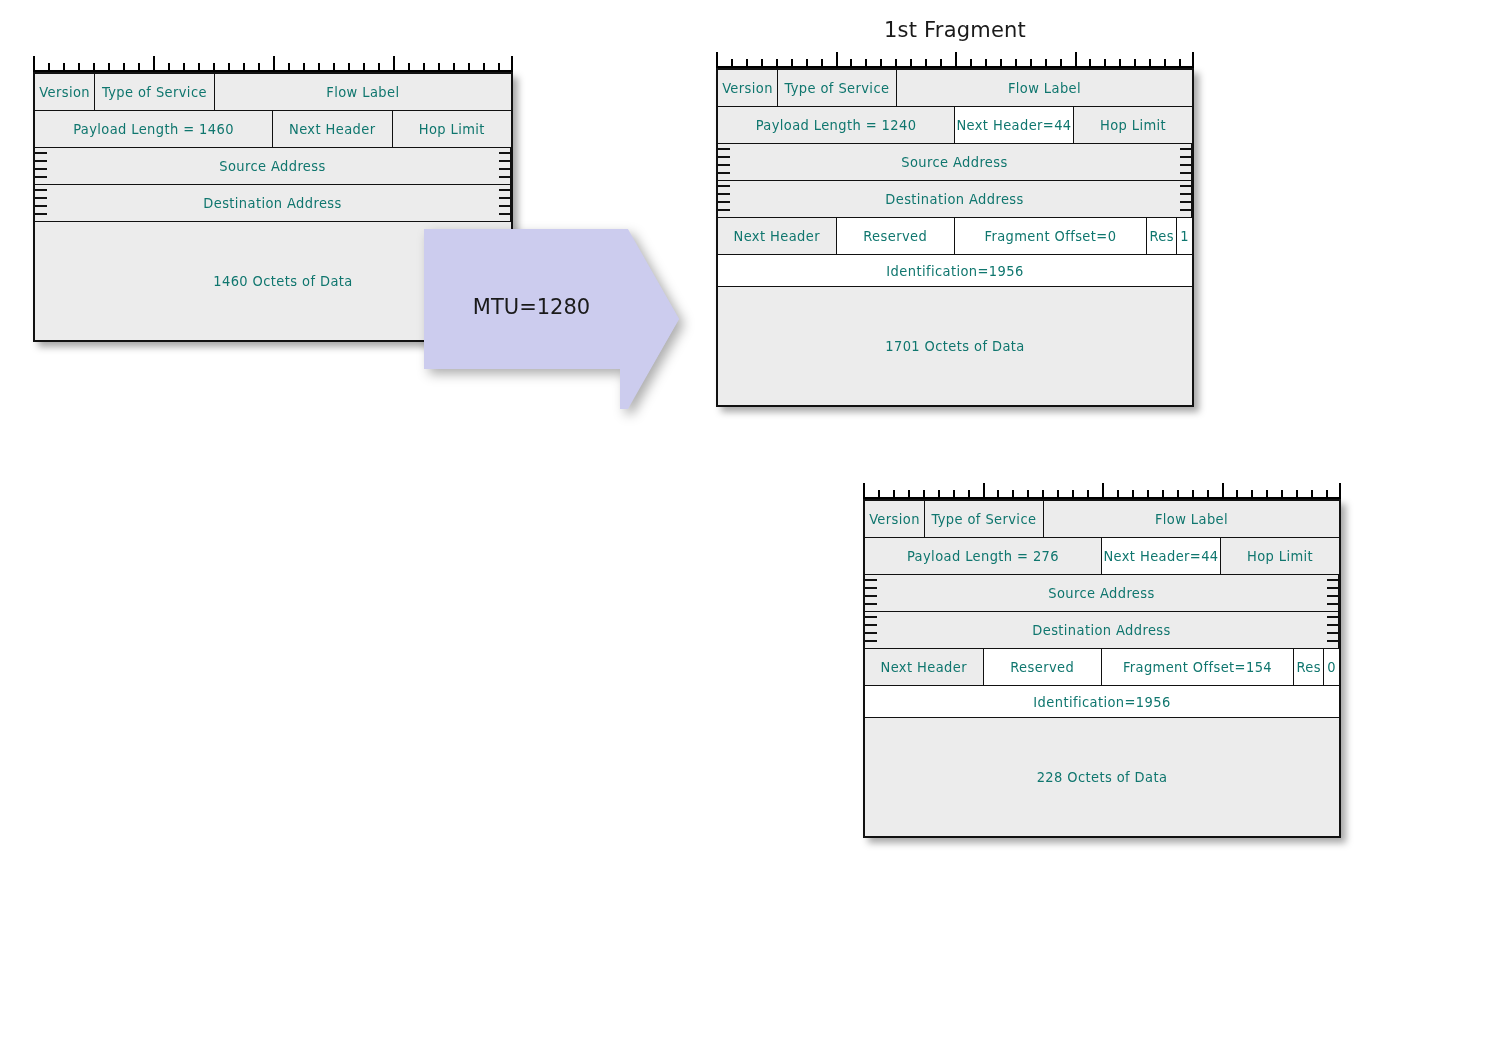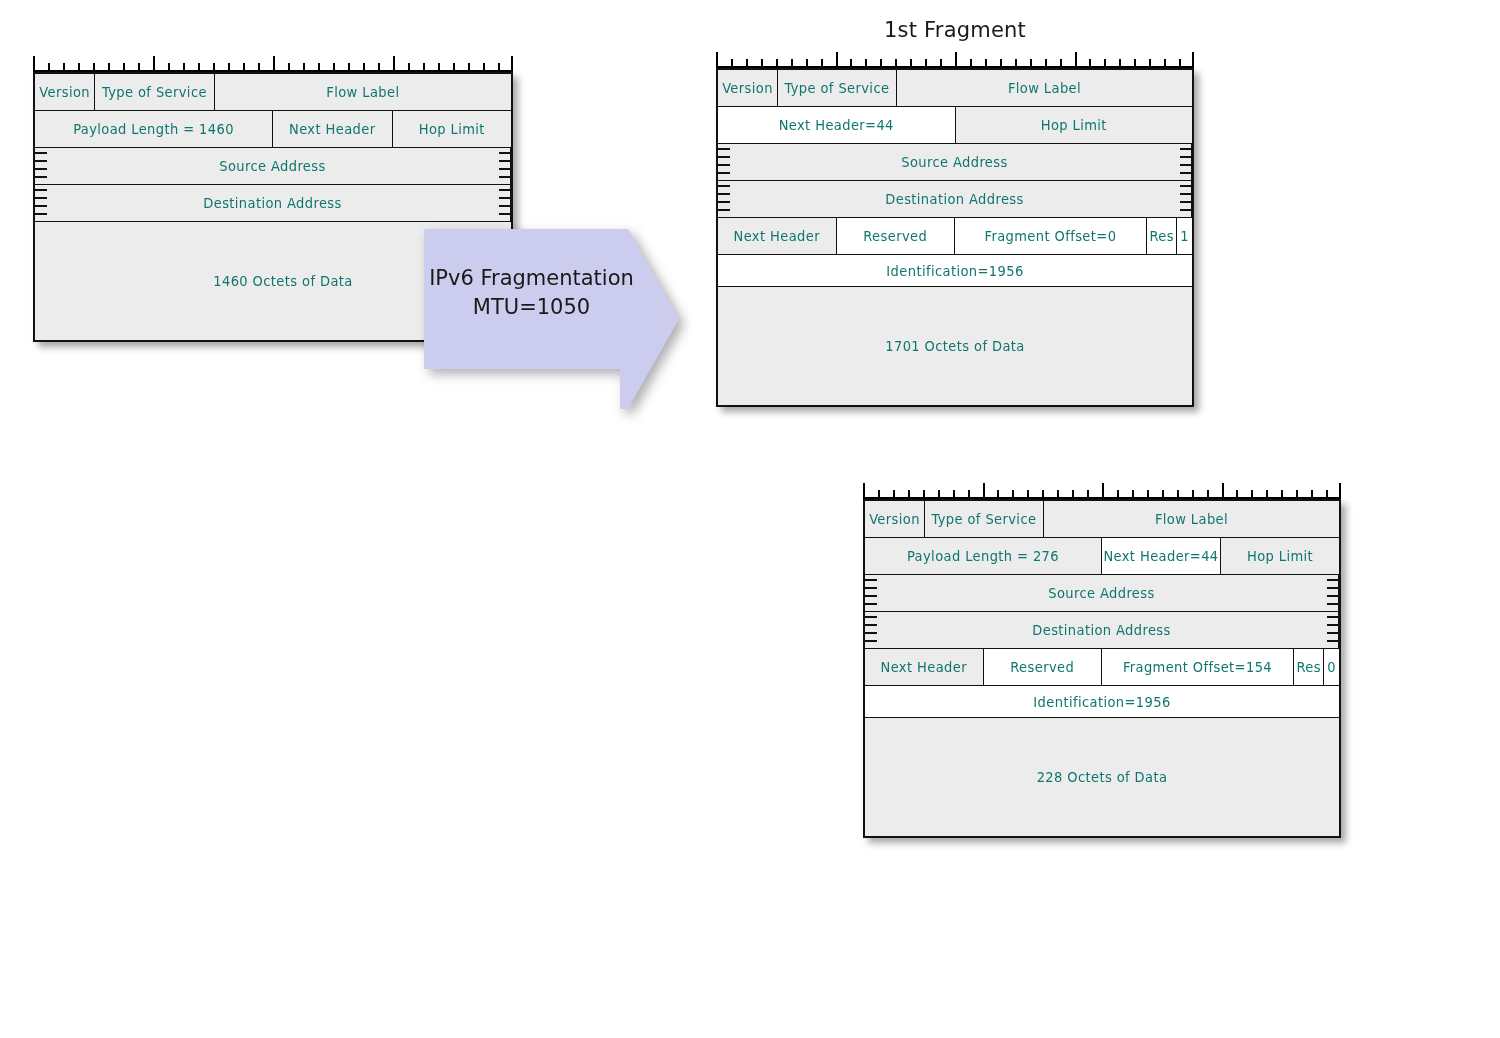--- a/index.html
+++ b/index.html
@@ -214,22 +214,21 @@
         <div class="cell" style="flex: 32 0 0px;">1460 Octets of Data</div>
       </div>
     </div>
 </div>
 
 <div class="arrow-wrap" style="left:424px; top:229px;">
   <svg class="arrow-svg" width="255" height="180" viewBox="0 0 255 180">
     <polygon points="0,0 196,0 196,-0 196,8 196,8 196,8 196,8 196,8 196,8 196,8 196,8 196,8 196,8 196,8 196,-12 255,90 196,192 196,140 0,140" fill="#ccccee"></polygon>
     <polygon points="0,0 196,0 196,-14 255,90 196,194 196,140 0,140" fill="#ccccee"></polygon>
   </svg>
-  <div class="arrow-label" style="top:35px;">IPv6 Fragmentation</div>
-  <div class="arrow-label" style="top:64px;">MTU=1050</div>
+  <div class="arrow-label" style="top:64px;">MTU=1280</div>
 </div>
 
 <div class="packet-block" id="block-frag1" style="left:716px; top:18px; width:478px;">
   <div class="packet-title">1st Fragment</div>
   <div class="ruler">
       <div class="baseline"></div>
       <div class="tick major" style="left: calc(0% + 0px);"></div>
       <div class="tick minor" style="left: calc(3.125% + 0px);"></div>
       <div class="tick minor" style="left: calc(6.25% + 0px);"></div>
       <div class="tick minor" style="left: calc(9.375% + 0px);"></div>
@@ -263,20 +262,21 @@
       <div class="tick minor" style="left: calc(96.875% + 0px);"></div>
       <div class="tick major" style="left: calc(100% - 2px);"></div>
     </div>
   <div class="pkt">
       <div class="row h-std">
         <div class="cell" style="flex: 4 0 0px;">Version</div>
         <div class="cell" style="flex: 8 0 0px;">Type of Service</div>
         <div class="cell" style="flex: 20 0 0px;">Flow Label</div>
       </div>
       <div class="row h-std">
+        <div class="cell" style="flex: 16 0 0px;">Payload Length = 1240</div>
         <div class="cell white" style="flex: 8 0 0px;">Next Header=44</div>
         <div class="cell" style="flex: 8 0 0px;">Hop Limit</div>
       </div>
       <div class="row h-addr">
         <div class="cell" style="flex: 32 0 0px;">Source Address</div>
         <div class="addr-ticks left">
           <i style="top: 4px;"></i>
           <i style="top: 12px;"></i>
           <i style="top: 20px;"></i>
           <i style="top: 28px;"></i>

